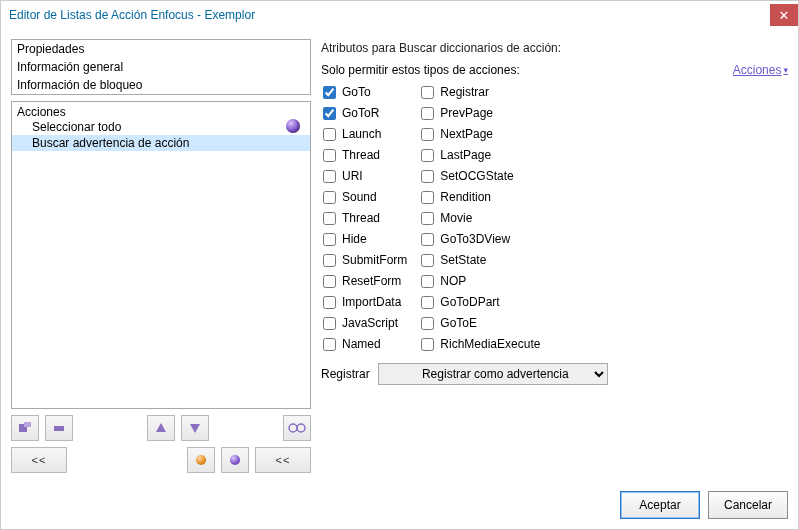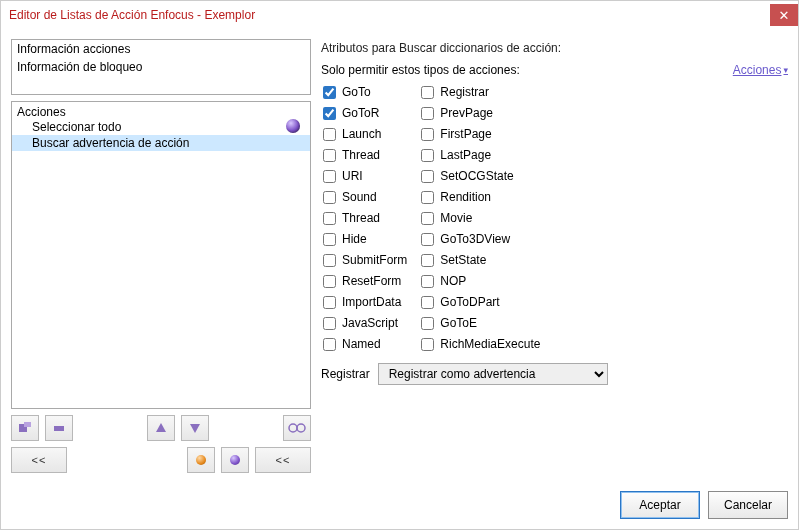--- a/index.html
+++ b/index.html
@@ -1,18 +1,18 @@
 <!DOCTYPE html>
 <html><head>
 <meta charset="utf-8">
 <style>
   * { box-sizing: border-box; margin: 0; padding: 0; }
   body { font-family: "Segoe UI", Tahoma, Arial, sans-serif; font-size: 12px; background: #fff; color: #000; width: 799px; height: 530px; overflow: hidden; display: flex; flex-direction: column; border: 1px solid #ccc; }
   .titlebar { height: 28px; display: flex; align-items: center; padding: 0 0 0 8px; background: #fff; }
-  .titlebar .title { flex: 1; font-size: 12px; color: #b91c1c; }
+  .titlebar .title { flex: 1; font-size: 12px; color: #0369a1; }
   .titlebar .close { width: 28px; height: 22px; background: #c75050; color: #fff; display: flex; align-items: center; justify-content: center; font-size: 13px; line-height: 1; }
   .body { flex: 1; display: flex; gap: 10px; padding: 10px 10px 10px 10px; overflow: hidden; }
   .left { width: 300px; display: flex; flex-direction: column; gap: 6px; }
   .listbox { border: 1px solid #a9a9a9; background: #fff; font-size: 12px; overflow: hidden; }
   .listbox.props { height: 56px; overflow-y: auto; }
   .listbox .row { padding: 2px 5px; white-space: nowrap; }
   .listbox.actions { flex: 1; position: relative; }
   .listbox.actions .header { padding: 3px 5px 0; }
   .listbox.actions .item { padding: 1px 5px 1px 20px; position: relative; }
   .listbox.actions .item.selected { background: #cde8ff; }
@@ -28,42 +28,43 @@
   .panel-title { font-size: 12px; color: #222; }
   .subhead { display: flex; align-items: center; }
   .subhead .lbl { flex: 1; }
   .linklike { color: #6a5acd; text-decoration: underline; display: inline-flex; align-items: center; gap: 2px; }
   .linklike .tri { font-size: 9px; color: #6a5acd; }
   .grid { display: flex; gap: 14px; padding-left: 2px; }
   .col { display: flex; flex-direction: column; gap: 7px; justify-content: flex-end; }
   .chk { display: flex; align-items: center; gap: 6px; min-width: 80px; }
   .chk input[type=checkbox] { width: 13px; height: 13px; accent-color: #2a76c6; }
   .regrow { display: flex; align-items: center; gap: 8px; padding-top: 4px; }
-  select { font: inherit; height: 22px; border: 1px solid #aaa; background: #efefef; padding: 1px 22px 1px 6px; width: 230px; }
+  select { font: inherit; height: 22px; border: 1px solid #aaa; background: #efefef; padding: 1px 22px 1px 6px; width: 230px; text-align: right; }
   .footer { display: flex; gap: 8px; justify-content: flex-end; padding: 8px 10px 10px; }
   .btn { min-width: 80px; height: 28px; border: 1px solid #8a8a8a; background: linear-gradient(#fdfdfd,#e9e9e9); padding: 0 14px; font: inherit; }
   .btn.primary { border: 1px solid #2a76c6; box-shadow: 0 0 0 1px #8fc0ef inset; }
   
   .listbox.props::-webkit-scrollbar { width: 16px; }
   .listbox.props::-webkit-scrollbar-thumb { background: #cfcfcf; border: 1px solid #bdbdbd; }
 </style>
 </head>
 <body>
 
 <div class="titlebar">
   <div class="title">Editor de Listas de Acción Enfocus - Exemplor</div>
   <div class="close">
       <span>✕</span>
     </div>
 </div>
 
 <div class="body">
   <div class="left">
     <div class="listbox props">
-      <div class="row">Información acciones</div>
+      <div class="row">Propiedades</div>
+      <div class="row">Información general</div>
       <div class="row">Información de bloqueo</div>
     </div>
 
     <div class="listbox actions">
       <div class="header">Acciones</div>
       <div class="item">Seleccionar todo</div>
       <div class="item selected">Buscar advertencia de acción</div>
       <div class="orb"></div>
     </div>
 
@@ -183,21 +184,21 @@
           <label class="chk">
             <input type="checkbox" style="">
             <span>Registrar</span>
           </label>
           <label class="chk">
             <input type="checkbox" style="">
             <span>PrevPage</span>
           </label>
           <label class="chk">
             <input type="checkbox" style="">
-            <span>FirstPage</span>
+            <span>NextPage</span>
           </label>
           <label class="chk">
             <input type="checkbox" style="">
             <span>LastPage</span>
           </label>
           <label class="chk">
             <input type="checkbox" style="">
             <span>SetOCGState</span>
           </label>
           <label class="chk">

